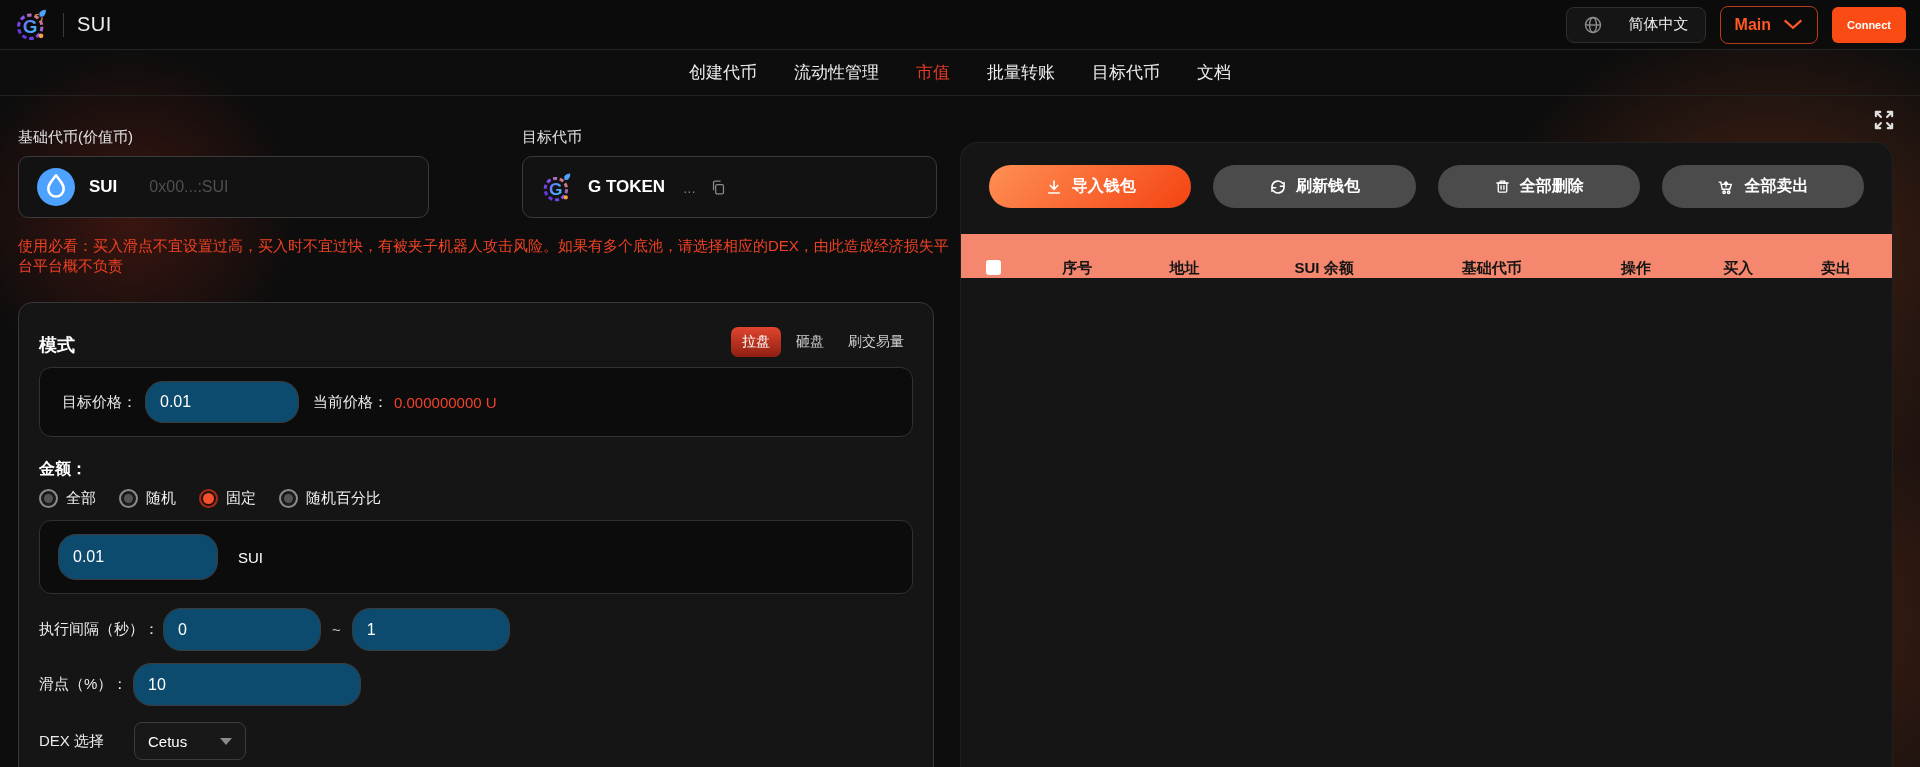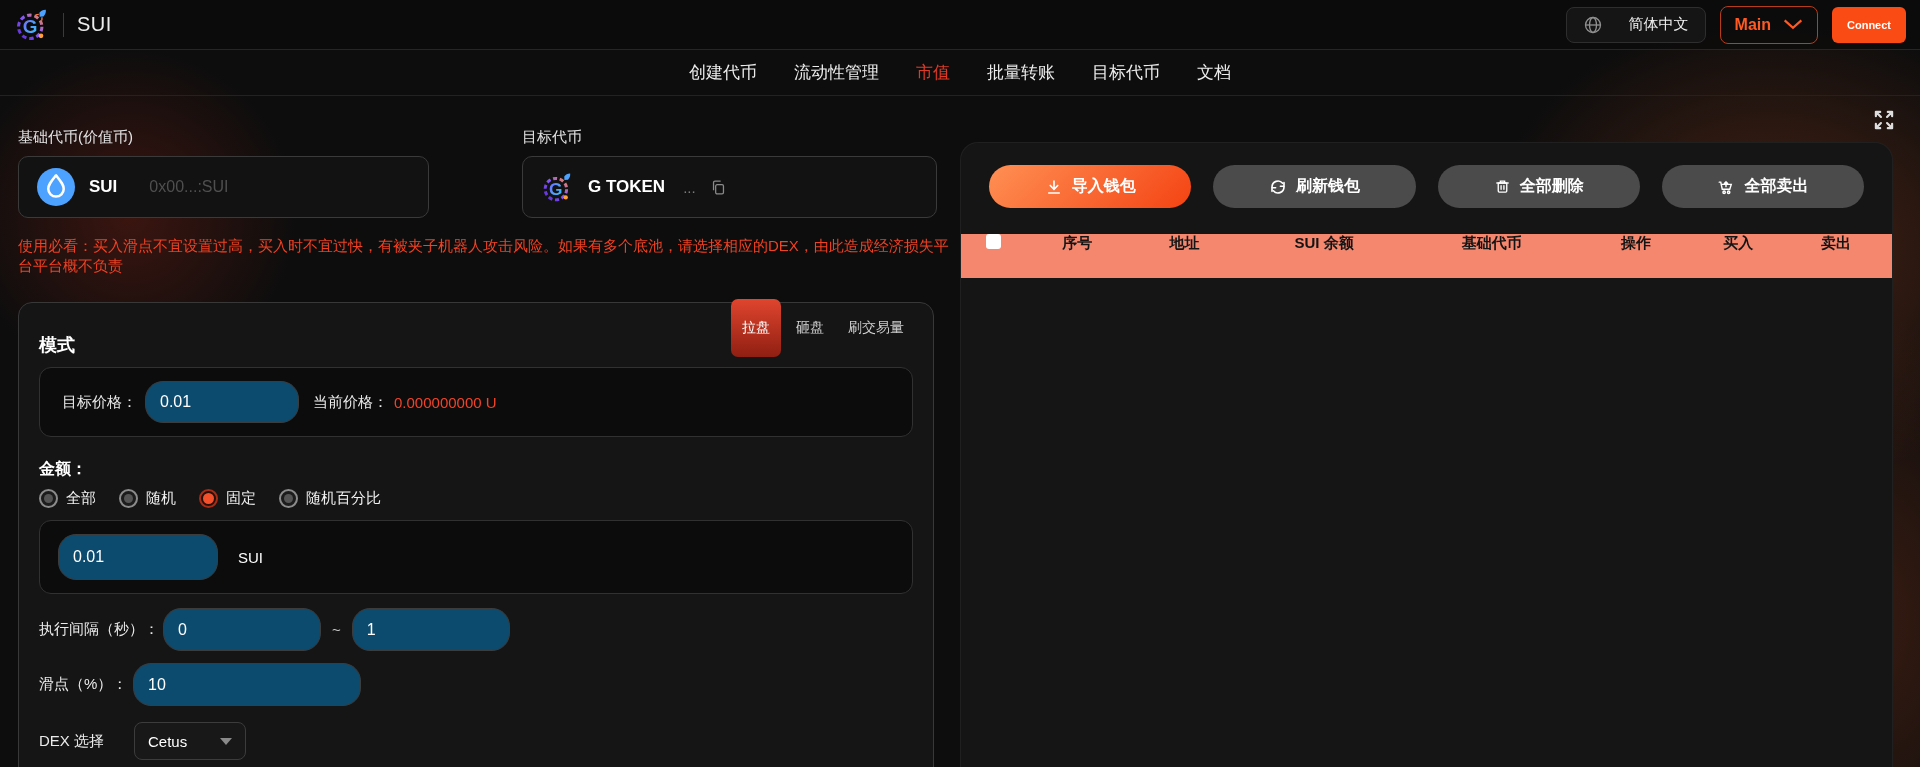--- a/index.html
+++ b/index.html
@@ -42,21 +42,21 @@
   .token-addr{color:#7c7c7c;font-size:15px;margin-left:4px;}
   .warning{position:absolute;left:18px;top:141px;width:942px;margin:0;font-size:15px;line-height:1.32;color:#ef4123;}
   
   .mode-panel{position:absolute;left:18px;top:207px;width:916px;height:560px;box-sizing:border-box;
        background:#151515;border:1px solid #383838;border-radius:14px;padding:0 20px;}
   .panel-head{margin-top:22px;height:32px;display:flex;align-items:flex-end;justify-content:space-between;}
   .panel-title{margin:0;font-size:18px;font-weight:700;color:#fff;}
   .tabs{display:flex;align-items:center;gap:6px;}
   .tab{font-size:14px;color:#cfcfcf;padding:0 9px;cursor:pointer;}
   .tab.active{background:linear-gradient(180deg,#e0452e,#8f1f12);color:#fff;border-radius:7px;
-       padding:20px 11px;}
+       padding:6px 11px;}
   .inner-box{background:#0c0c0c;border:1px solid #313131;border-radius:12px;display:flex;align-items:center;
        box-sizing:border-box;}
   .price-box{margin-top:10px;height:70px;padding:0 22px;}
   .fld{font-size:15px;color:#eaeaea;}
   .tinput{background:#0c4a6e;border:1px solid #3c3c3c;border-radius:18px;height:42px;color:#fff;
        font-size:16px;font-family:inherit;padding:0 14px;box-sizing:border-box;outline:none;}
   .price-box .tinput{width:154px;margin-left:8px;}
   .cur-label{margin-left:14px;}
   .cur-value{margin-left:6px;font-size:15px;color:#f0432a;}
   .amount-label{margin-top:22px;font-size:16px;font-weight:700;color:#fff;}
@@ -84,21 +84,21 @@
        font-size:15px;color:#fff;cursor:pointer;}
   .dd-arrow{width:0;height:0;border-left:6px solid transparent;border-right:6px solid transparent;
        border-top:7px solid #8a8a8a;}
   
   .wallet-panel{position:absolute;left:960px;top:47px;width:933px;height:660px;background:#151515;
        border-radius:18px;border:1px solid rgba(255,255,255,.05);box-sizing:border-box;}
   .btn-row{display:flex;gap:22px;padding:22px 28px 0 28px;}
   .wbtn{flex:1;height:43px;border:none;border-radius:22px;background:#4b4b4b;color:#fff;font-size:16px;
        font-weight:600;font-family:inherit;display:flex;align-items:center;justify-content:center;gap:9px;cursor:pointer;}
   .wbtn.grad{background:linear-gradient(135deg,#ff9054,#f44313);}
-  .table-head{margin-top:26px;height:44px;background:#f5876e;display:flex;align-items:flex-start;}
+  .table-head{margin-top:26px;height:44px;background:#f5876e;display:flex;align-items:flex-end;}
   .th{font-size:15px;font-weight:600;color:#141414;text-align:center;box-sizing:border-box;}
   .th.c0{width:7%;} .th.c1{width:11%;} .th.c2{width:12%;} .th.c3{width:18%;}
   .th.c4{width:18%;} .th.c5{width:13%;} .th.c6{width:9%;} .th.c7{width:12%;}
   .checkbox{display:inline-block;width:15px;height:15px;background:#fff;border-radius:3px;cursor:pointer;}
   .table-body{height:430px;}
   .expand{position:absolute;left:1871px;top:12px;width:26px;height:26px;cursor:pointer;}
   .iconsvg{display:block;}
 </style>
 </head>
 <body>

